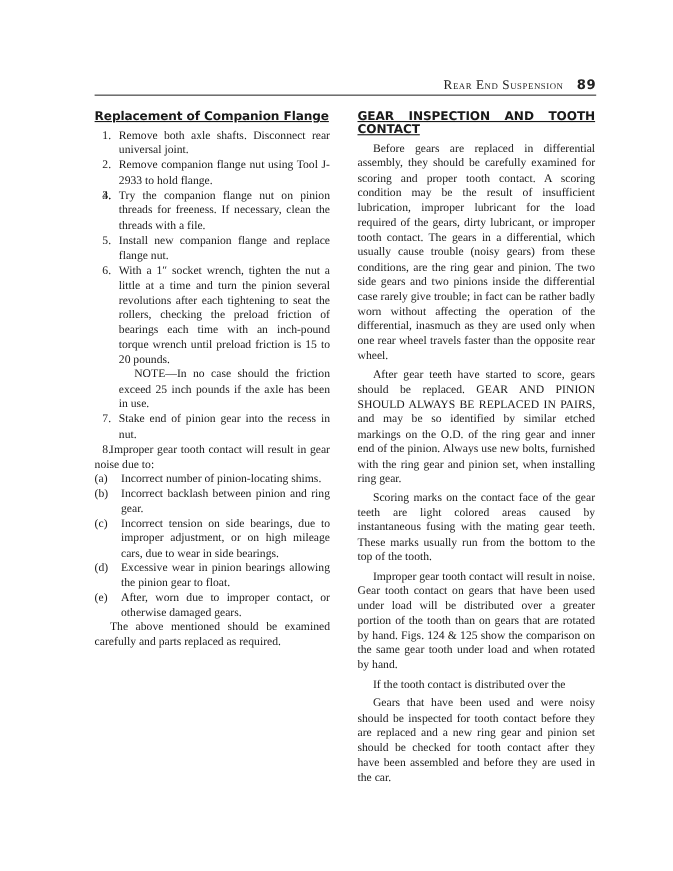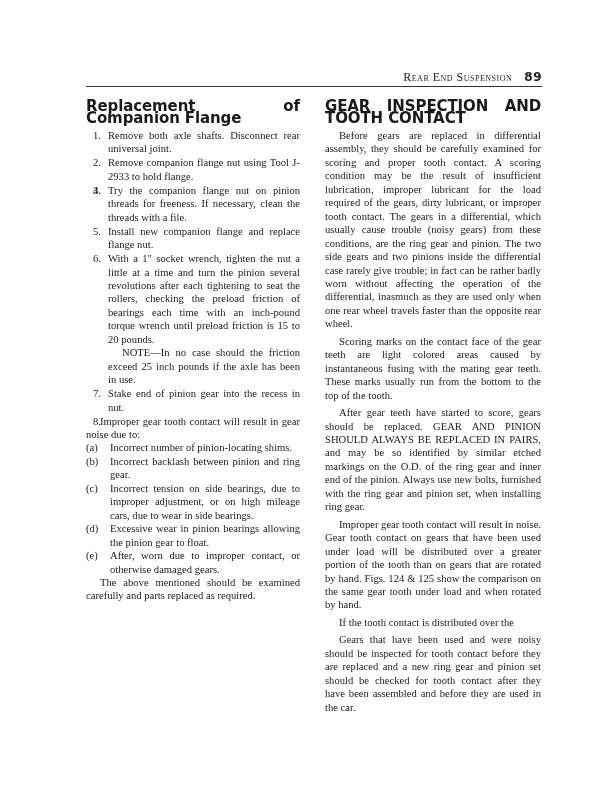--- a/index.html
+++ b/index.html
@@ -5,21 +5,21 @@
   html, body { margin: 0; padding: 0; background: #ffffff; }
   body { width: 612px; height: 792px; position: relative; overflow: hidden; color: #1a1a1a; }
   .page { position: absolute; left: 0; top: 0; width: 612px; height: 720px; background: #fff; }
   .running-head { position: absolute; top: 70px; right: 70px; font-family: "Liberation Serif", serif; font-size: 11px; letter-spacing: 0.5px; font-variant: small-caps; color: #222; white-space: nowrap; }
   .running-head .title { font-variant: small-caps; font-size: 12px; }
   .running-head .num { font-family: "DejaVu Sans", sans-serif; font-weight: bold; font-size: 12px; margin-left: 12px; }
   .head-rule { position: absolute; top: 86px; left: 86px; width: 456px; height: 1px; background: #333; }
   .col { position: absolute; top: 100px; font-family: "Liberation Serif", serif; font-size: 10.6px; line-height: 13.45px; text-align: justify; }
   .col.left { left: 86px; width: 214px; }
   .col.right { left: 325px; width: 216px; }
-  h2 { font-family: "DejaVu Sans", sans-serif; font-weight: bold; font-size: 15px; margin: 0 0 5px 0; letter-spacing: -0.1px; line-height: 12px; }
+  h2 { font-family: "DejaVu Sans", sans-serif; font-weight: bold; font-size: 11px; margin: 0 0 5px 0; letter-spacing: -0.1px; line-height: 12px; text-decoration: underline; }
   ol.steps { list-style: none; margin: 0; padding: 0; }
   ol.steps li { position: relative; padding-left: 22px; margin-bottom: 0.5px; }
   ol.steps li .n { position: absolute; left: 7px; top: 0; }
   .note { text-indent: 14px; margin: 0; }
   p { margin: 0; }
   p.ind { text-indent: 14px; }
   ul.alpha { list-style: none; margin: 0; padding: 0; }
   ul.alpha li { position: relative; padding-left: 24px; }
   ul.alpha li .n { position: absolute; left: 0; top: 0; }
   .sec2 { margin-top: 11px; }
@@ -57,20 +57,20 @@
       <li><span class="n">(c)</span><span>Incorrect tension on side bearings, due to improper adjustment, or on high mileage cars, due to wear in side bearings.</span></li>
       <li><span class="n">(d)</span><span>Excessive wear in pinion bearings allowing the pinion gear to float.</span></li>
       <li><span class="n">(e)</span><span>After, worn due to improper contact, or otherwise damaged gears.</span></li>
     </ul>
     <p class="ind">The above mentioned should be examined carefully and parts replaced as required.</p>
   </div>
 
   <div class="col right">
     <h2>GEAR INSPECTION AND TOOTH CONTACT</h2>
     <p class="ind">Before gears are replaced in differential assembly, they should be carefully examined for scoring and proper tooth contact. A scoring condition may be the result of insufficient lubrication, improper lubricant for the load required of the gears, dirty lubricant, or improper tooth contact. The gears in a differential, which usually cause trouble (noisy gears) from these conditions, are the ring gear and pinion. The two side gears and two pinions inside the differential case rarely give trouble; in fact can be rather badly worn without affecting the operation of the differential, inasmuch as they are used only when one rear wheel travels faster than the opposite rear wheel.</p>
+    <p class="ind gap">After gear teeth have started to score, gears should be replaced. GEAR AND PINION SHOULD ALWAYS BE REPLACED IN PAIRS, and may be so identified by similar etched markings on the O.D. of the ring gear and inner end of the pinion. Always use new bolts, furnished with the ring gear and pinion set, when installing ring gear.</p>
     <p class="ind gap">Scoring marks on the contact face of the gear teeth are light colored areas caused by instantaneous fusing with the mating gear teeth. These marks usually run from the bottom to the top of the tooth.</p>
-    <p class="ind gap">After gear teeth have started to score, gears should be replaced. GEAR AND PINION SHOULD ALWAYS BE REPLACED IN PAIRS, and may be so identified by similar etched markings on the O.D. of the ring gear and inner end of the pinion. Always use new bolts, furnished with the ring gear and pinion set, when installing ring gear.</p>
     <p class="ind gap">Improper gear tooth contact will result in noise. Gear tooth contact on gears that have been used under load will be distributed over a greater portion of the tooth than on gears that are rotated by hand. Figs. 124 &amp; 125 show the comparison on the same gear tooth under load and when rotated by hand.</p>
     <p class="ind gap">If the tooth contact is distributed over the</p>
     <p class="ind gap">Gears that have been used and were noisy should be inspected for tooth contact before they are replaced and a new ring gear and pinion set should be checked for tooth contact after they have been assembled and before they are used in the car.</p>
   </div>
 
 </div>
 
 </body></html>

